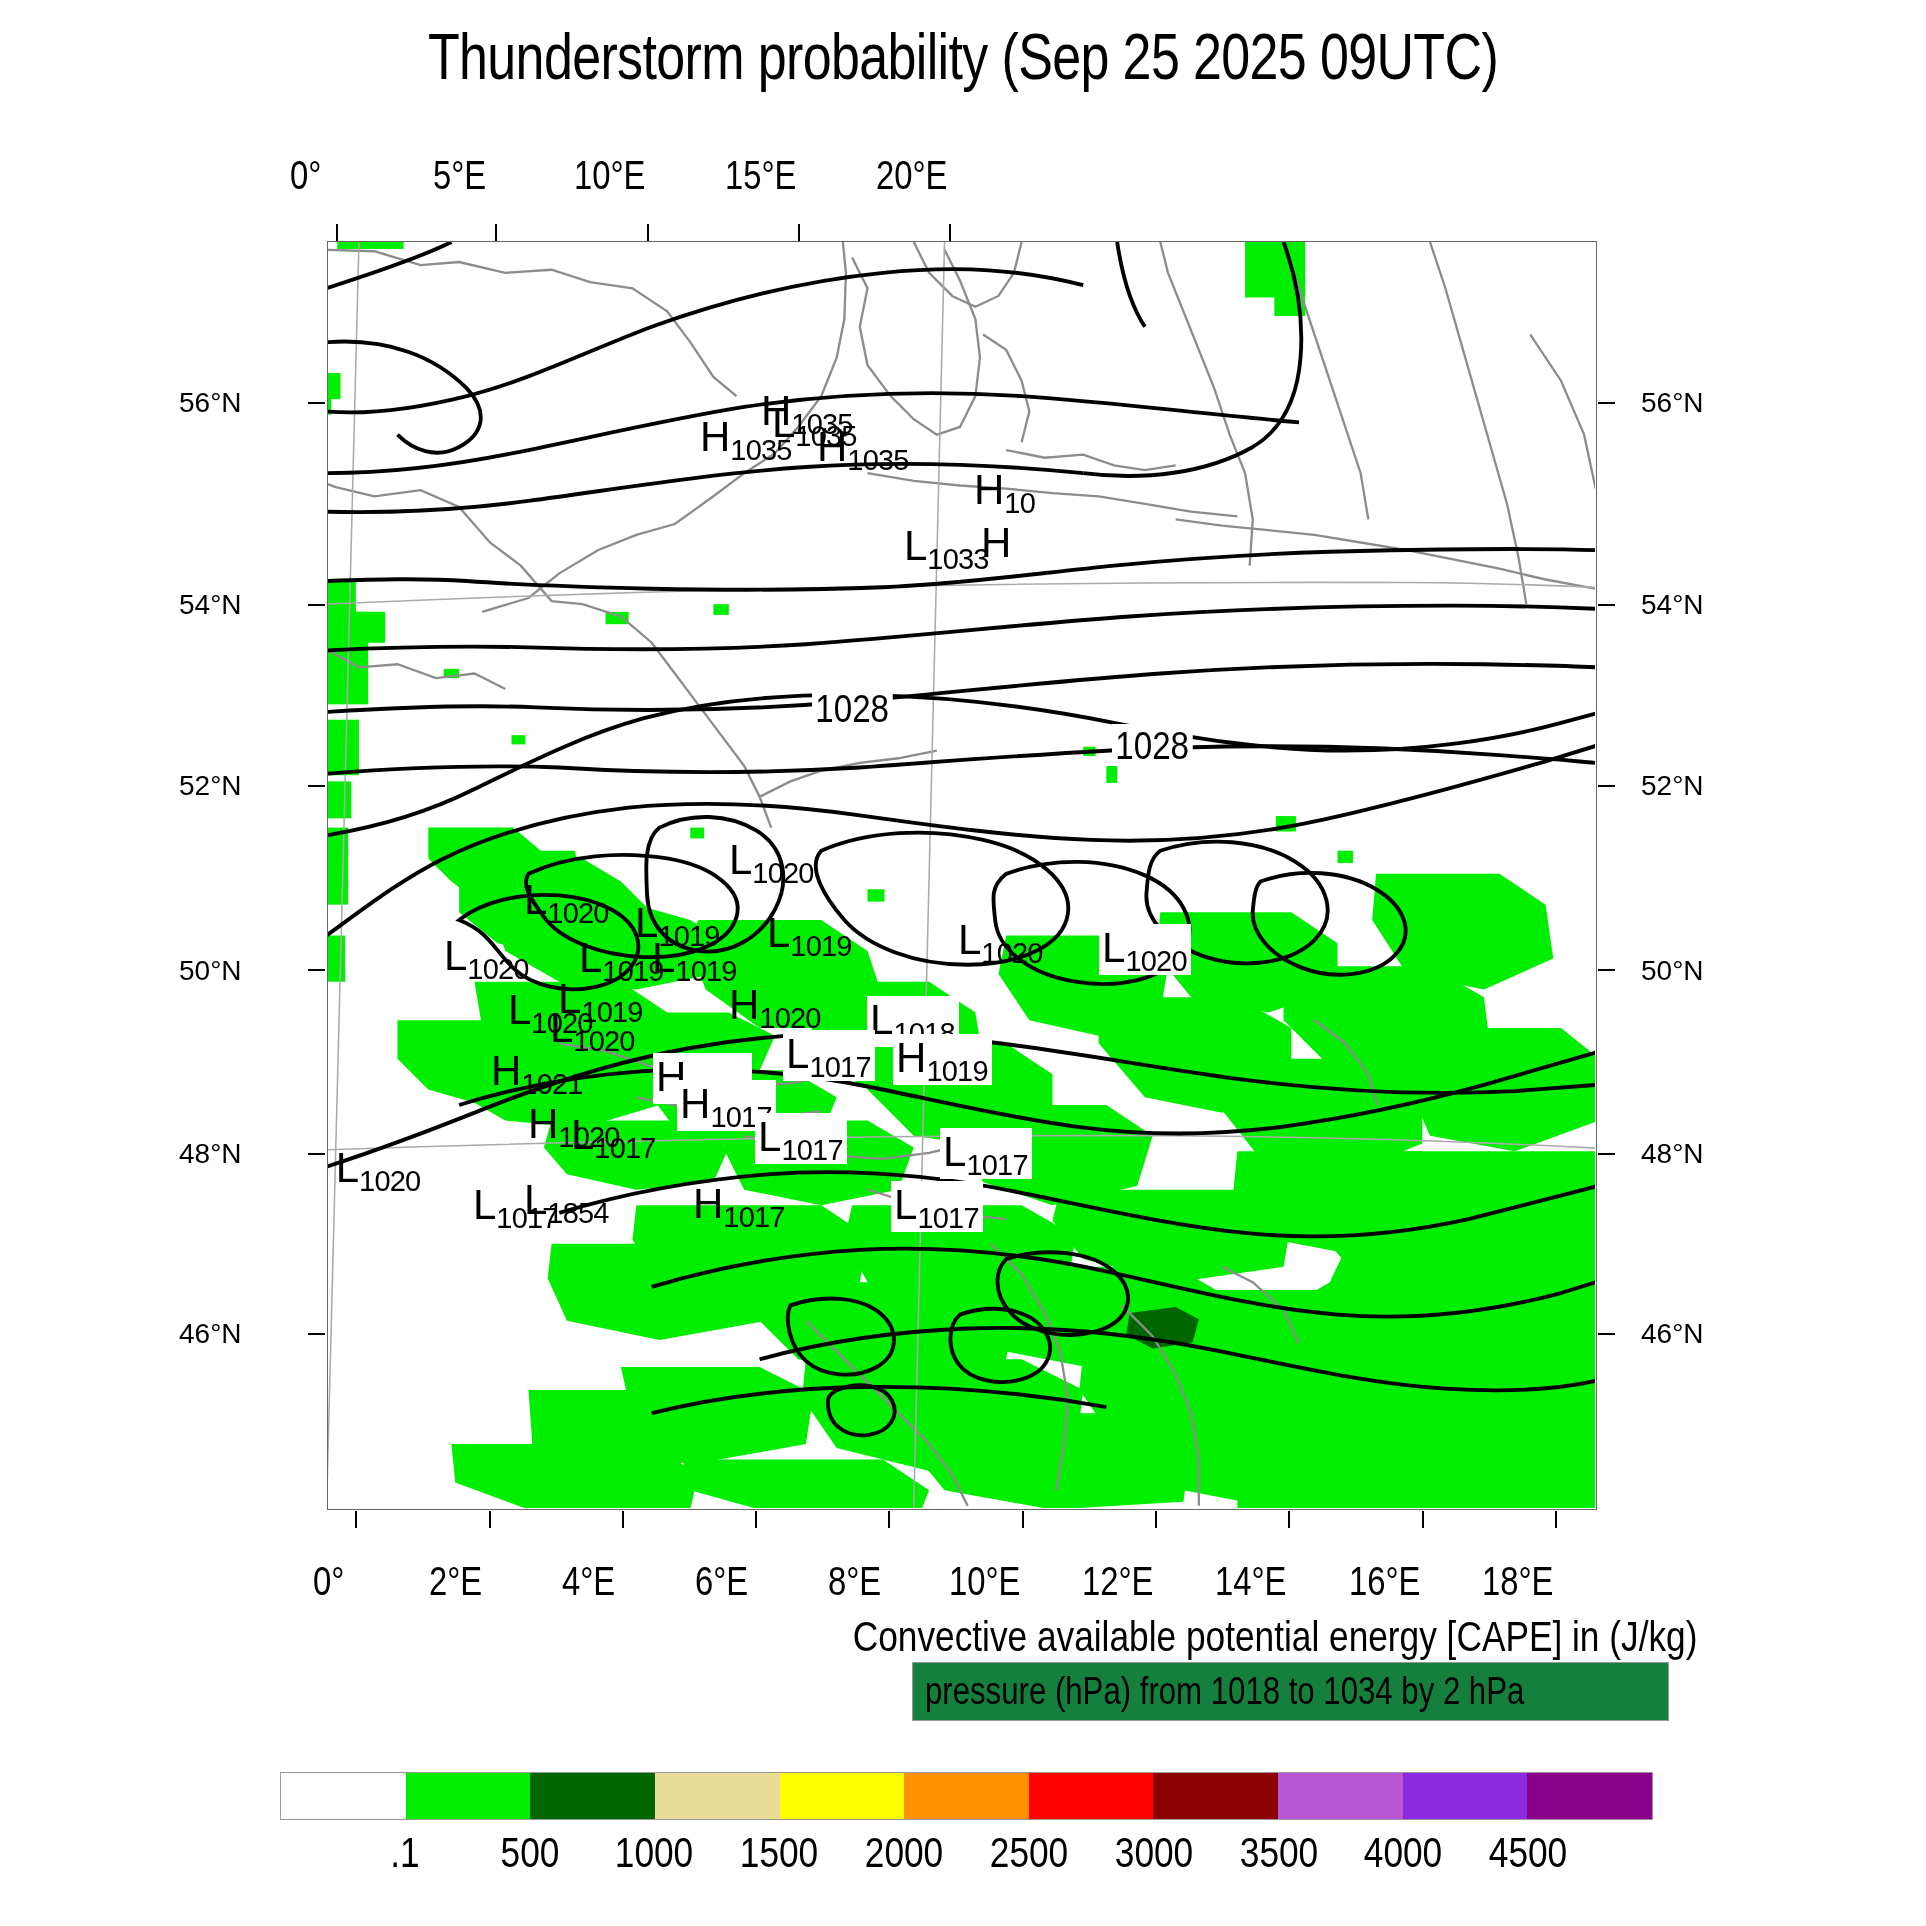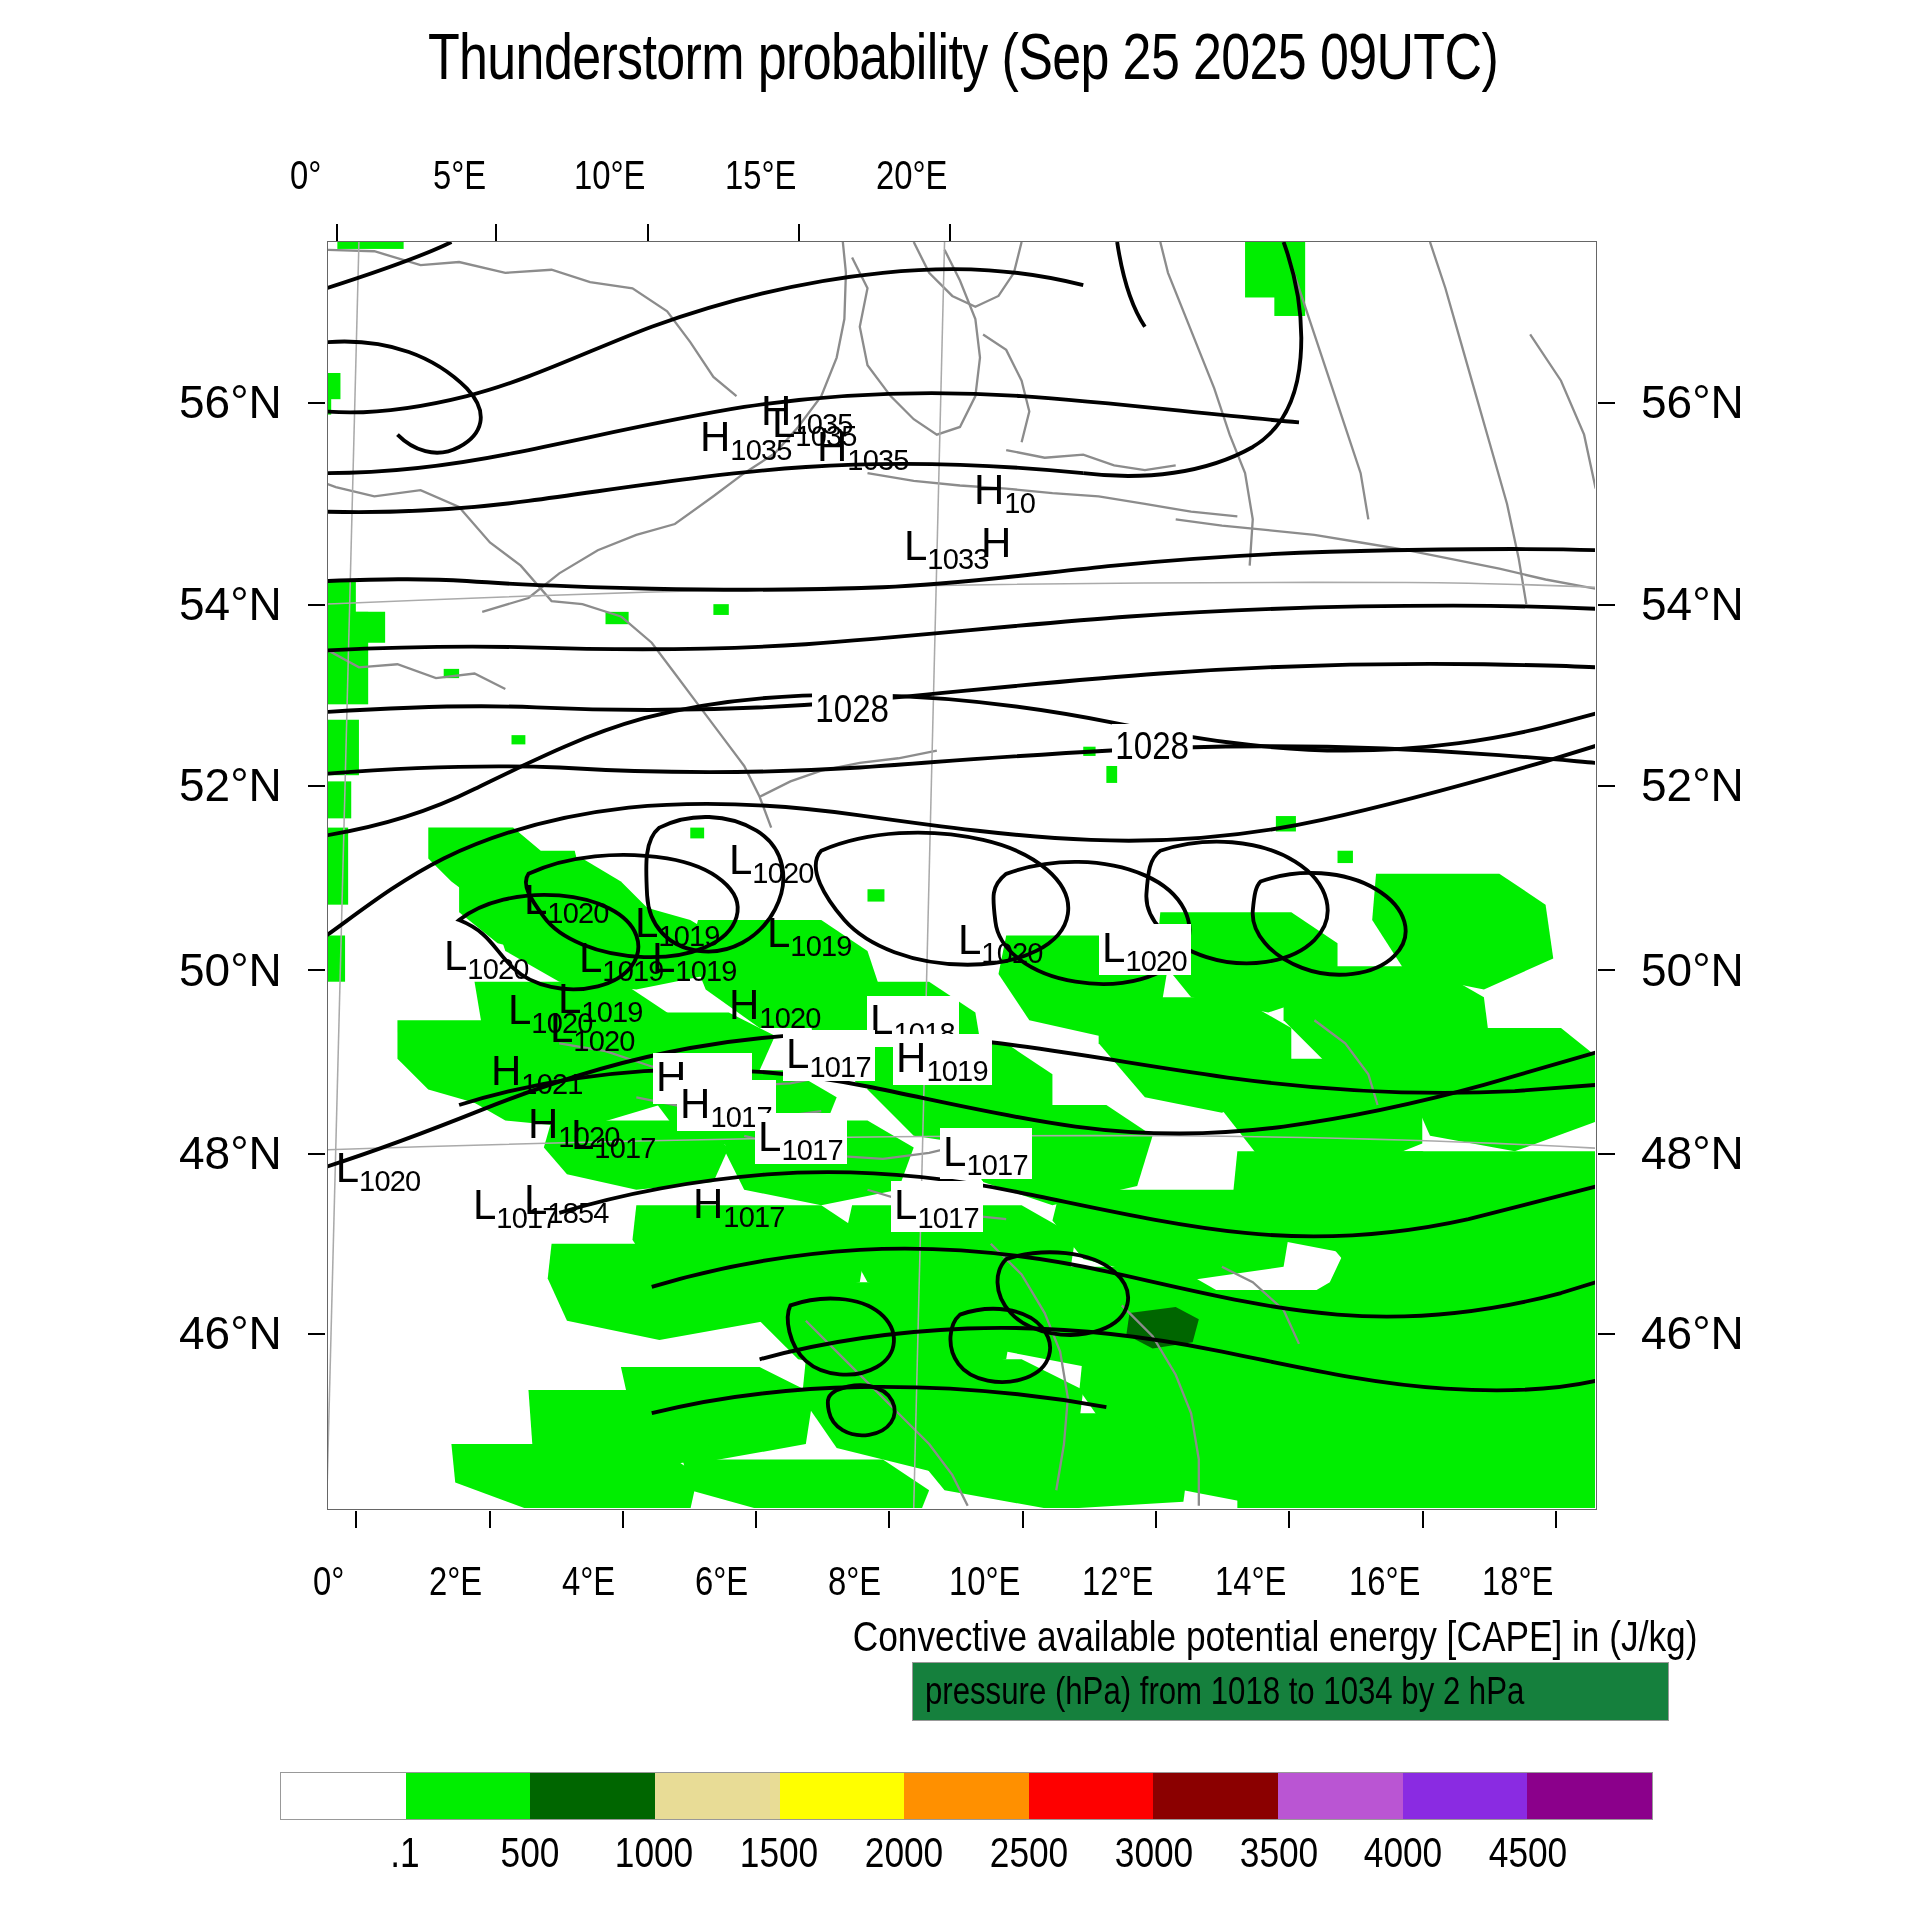--- a/index.html
+++ b/index.html
@@ -57,21 +57,21 @@
     position: absolute;
     font-size: 40px;
     line-height: 43px;
     white-space: nowrap;
     transform: scaleX(0.82);
   }
   .axis-top { transform-origin: center bottom; }
   .axis-bottom { transform-origin: center top; }
   .lat-label {
     position: absolute;
-    font-size: 46px;
+    font-size: 28px;
     line-height: 43px;
     white-space: nowrap;
     transform: none;
   }
   .tick {
     position: absolute;
     background: #000000;
   }
   .tick-v { width: 1.5px; height: 17px; }
   .tick-h { height: 1.5px; width: 17px; }

